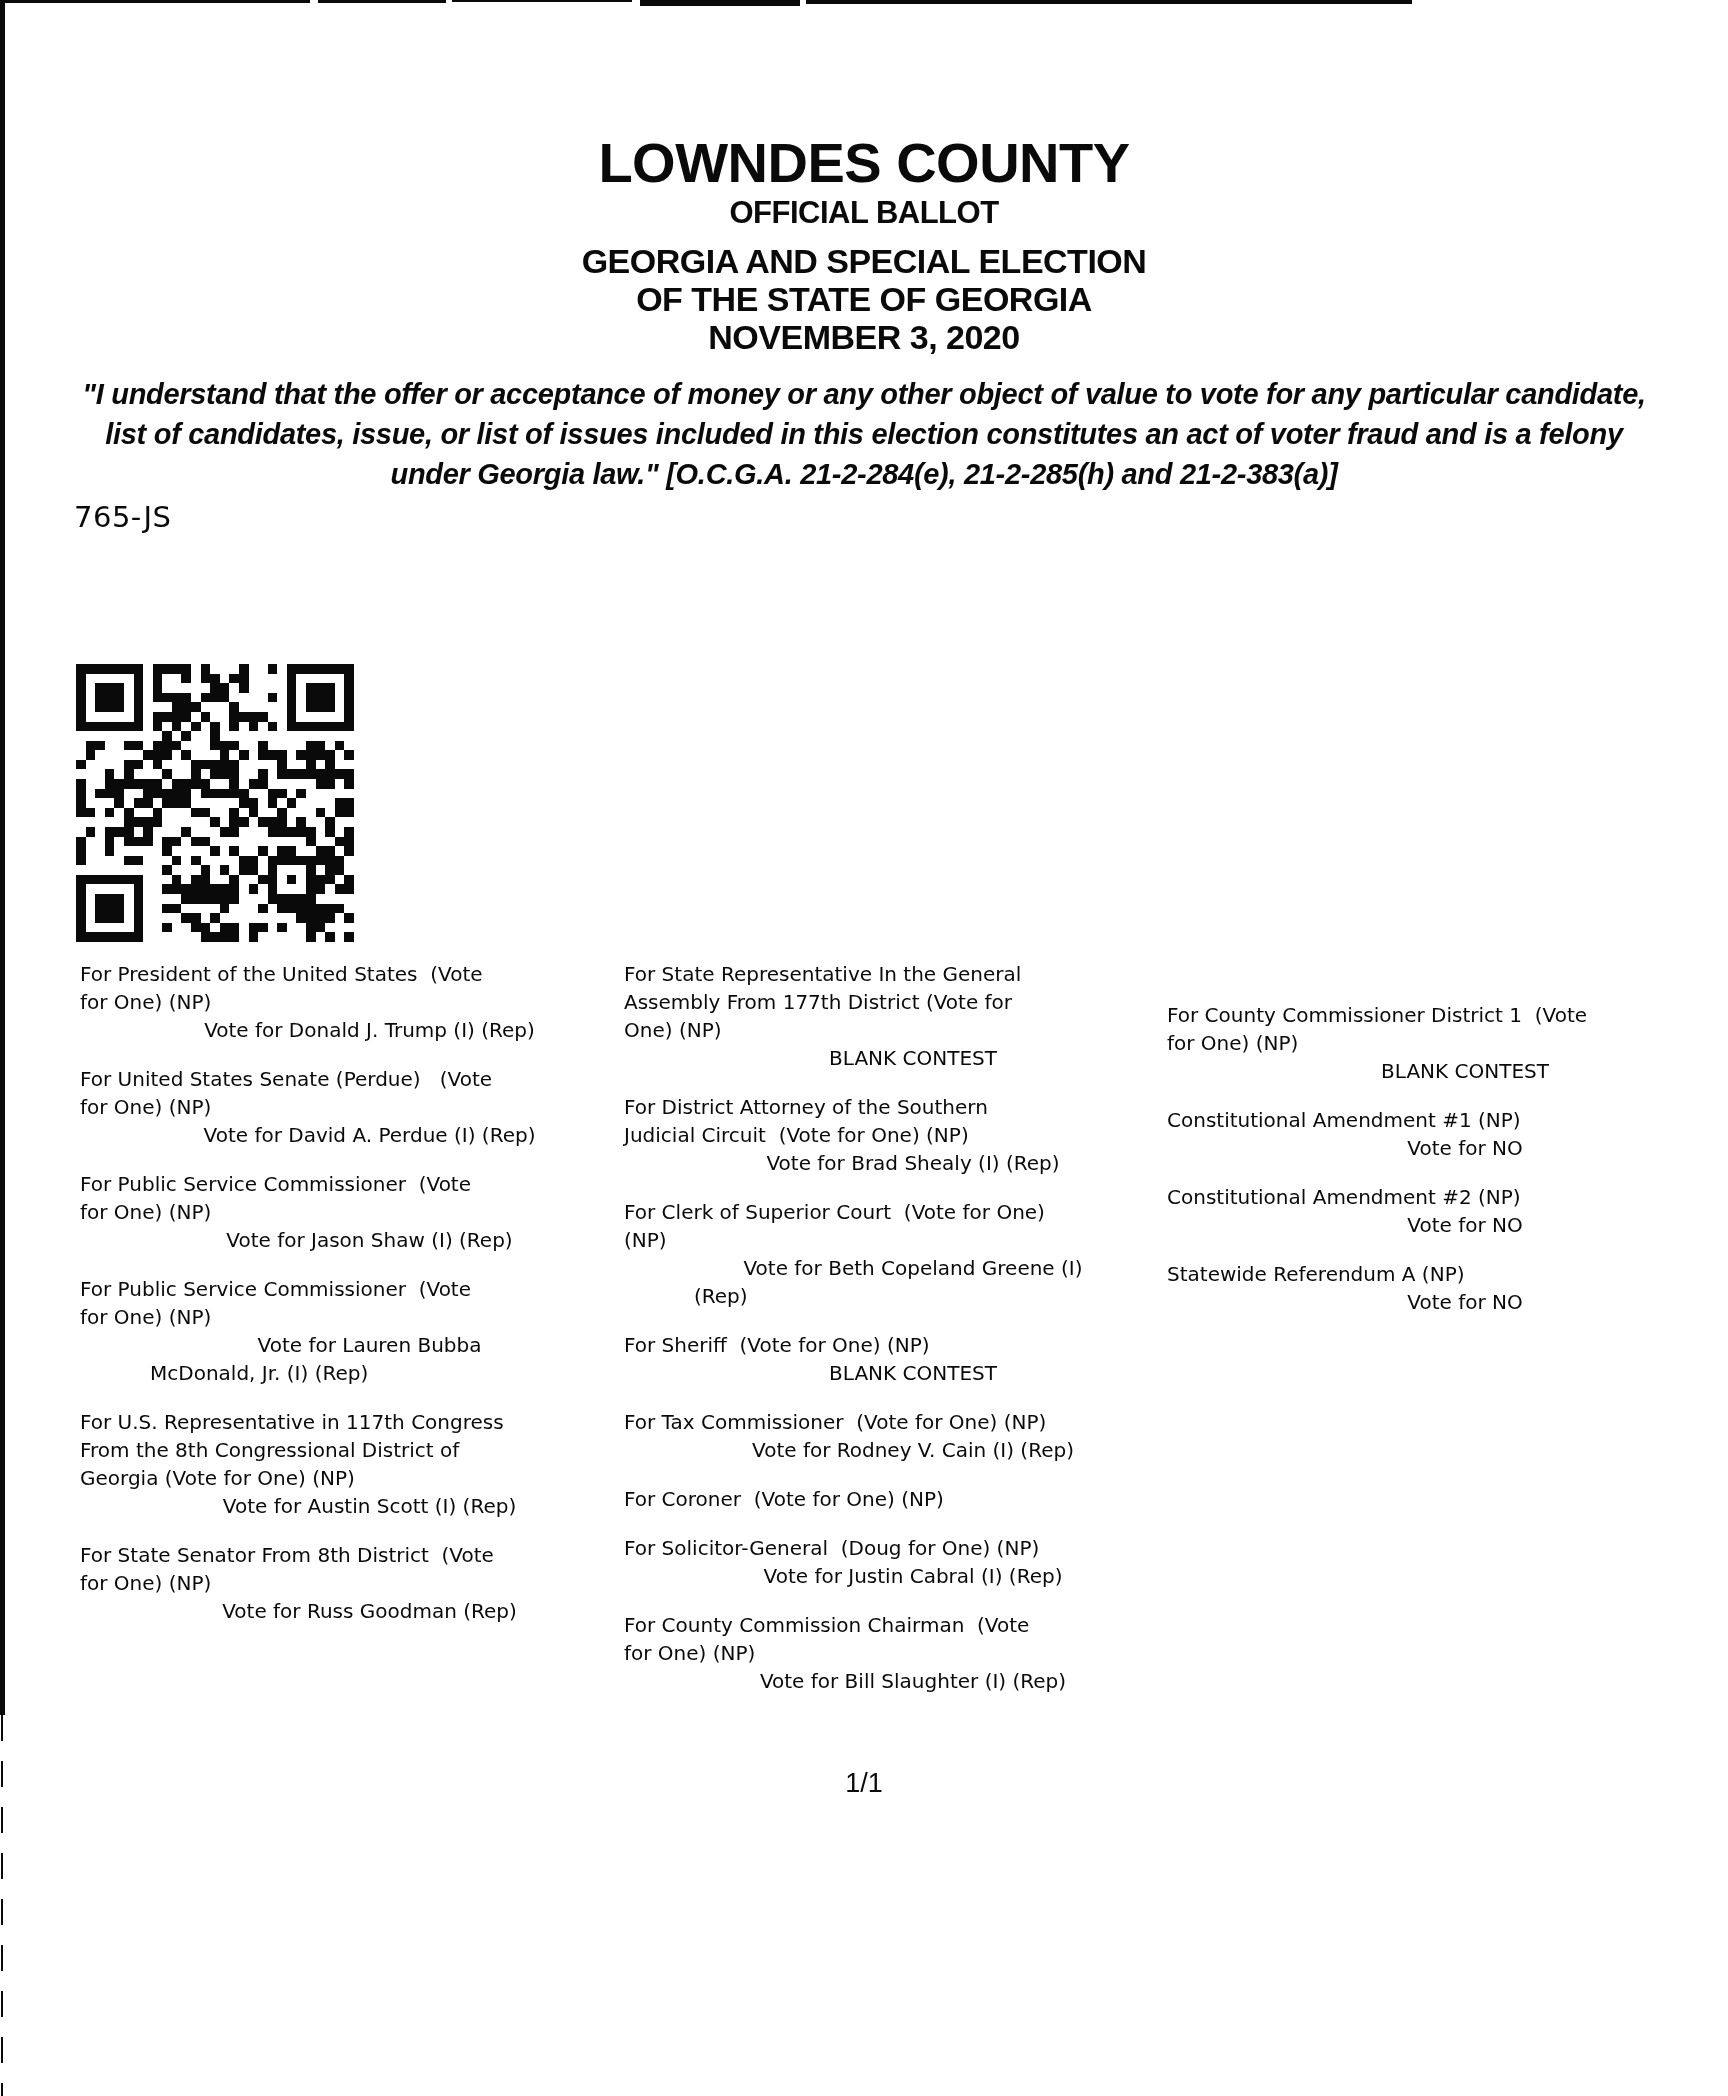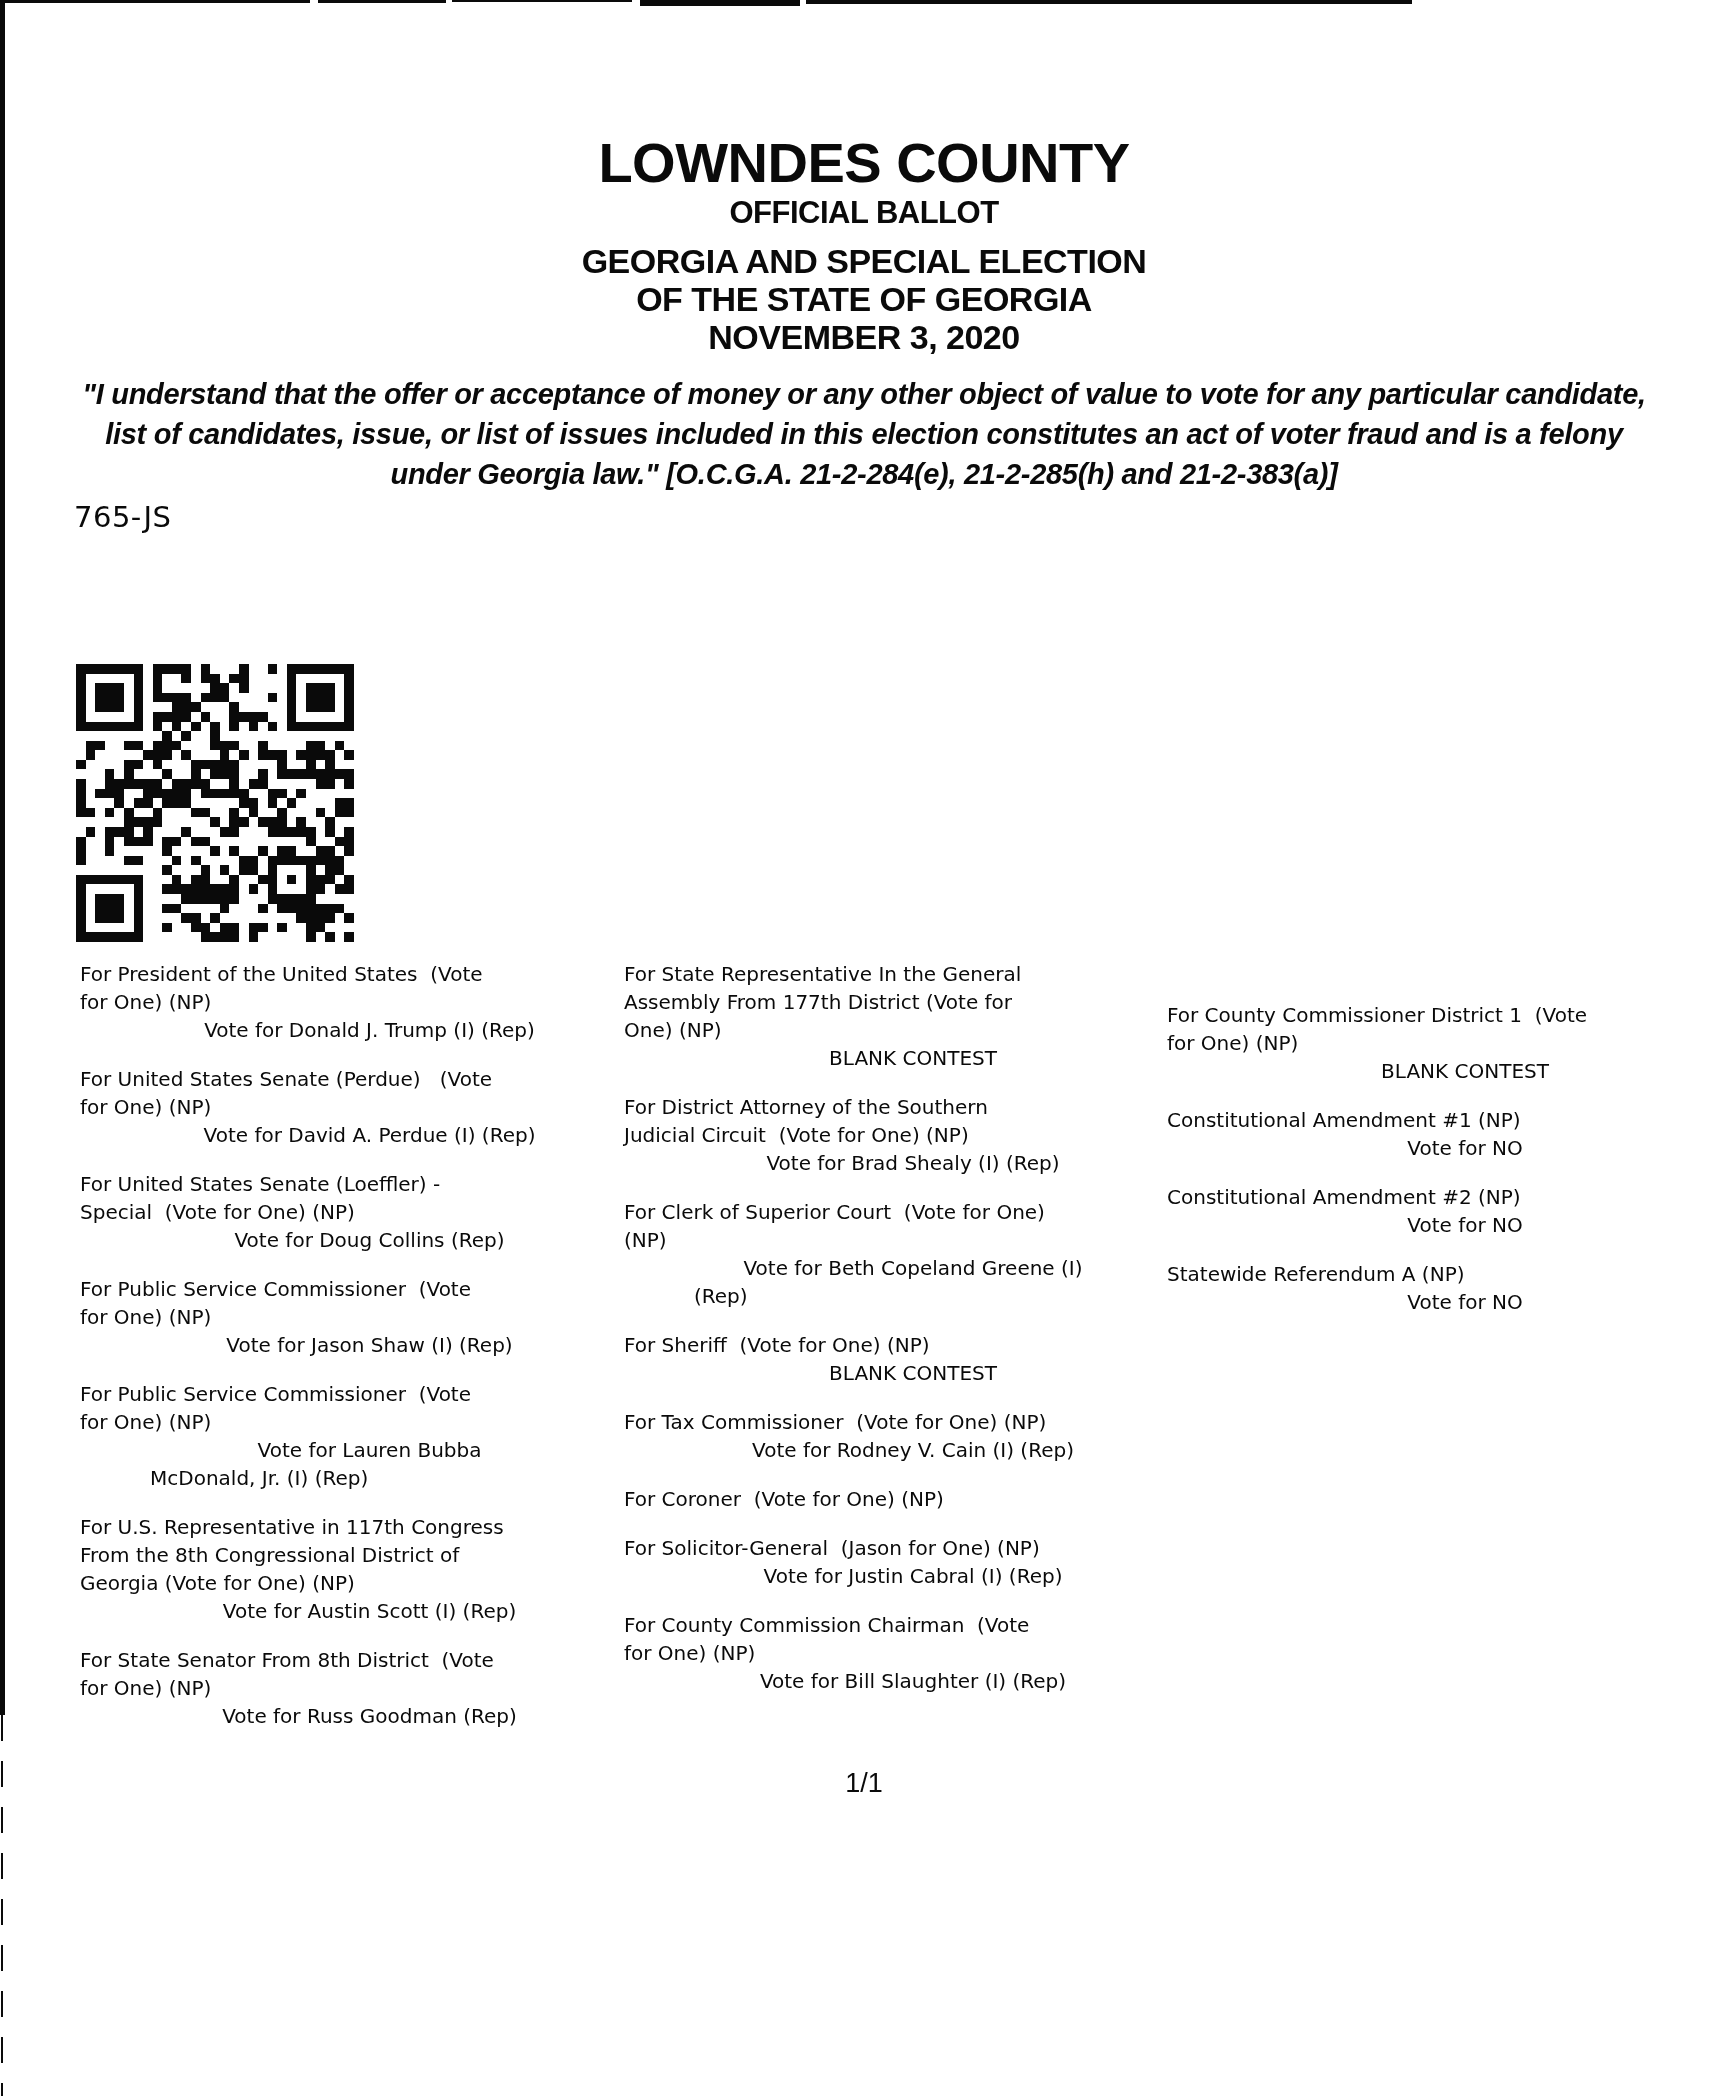--- a/index.html
+++ b/index.html
@@ -498,25 +498,20 @@
         <div class="line">For President of the United States  (Vote</div>
         <div class="line">for One) (NP)</div>
         <div class="line ind1">Vote for Donald J. Trump (I) (Rep)</div>
       </div>
       <div class="block">
         <div class="line">For United States Senate (Perdue)   (Vote</div>
         <div class="line">for One) (NP)</div>
         <div class="line ind1">Vote for David A. Perdue (I) (Rep)</div>
       </div>
       <div class="block">
-        <div class="line">For United States Senate (Loeffler) -</div>
-        <div class="line">Special  (Vote for One) (NP)</div>
-        <div class="line ind1">Vote for Doug Collins (Rep)</div>
-      </div>
-      <div class="block">
         <div class="line">For Public Service Commissioner  (Vote</div>
         <div class="line">for One) (NP)</div>
         <div class="line ind1">Vote for Jason Shaw (I) (Rep)</div>
       </div>
       <div class="block">
         <div class="line">For Public Service Commissioner  (Vote</div>
         <div class="line">for One) (NP)</div>
         <div class="line ind1">Vote for Lauren Bubba</div>
         <div class="line ind2">McDonald, Jr. (I) (Rep)</div>
       </div>
@@ -555,21 +550,21 @@
         <div class="line ind1">BLANK CONTEST</div>
       </div>
       <div class="block">
         <div class="line">For Tax Commissioner  (Vote for One) (NP)</div>
         <div class="line ind1">Vote for Rodney V. Cain (I) (Rep)</div>
       </div>
       <div class="block">
         <div class="line">For Coroner  (Vote for One) (NP)</div>
       </div>
       <div class="block">
-        <div class="line">For Solicitor-General  (Jason for One) (NP)</div>
+        <div class="line">For Solicitor-General  (Doug for One) (NP)</div>
         <div class="line ind1">Vote for Justin Cabral (I) (Rep)</div>
       </div>
       <div class="block">
         <div class="line">For County Commission Chairman  (Vote</div>
         <div class="line">for One) (NP)</div>
         <div class="line ind1">Vote for Bill Slaughter (I) (Rep)</div>
       </div>
     </div>
   <div class="col col-2" id="col-2">
       <div class="block">

